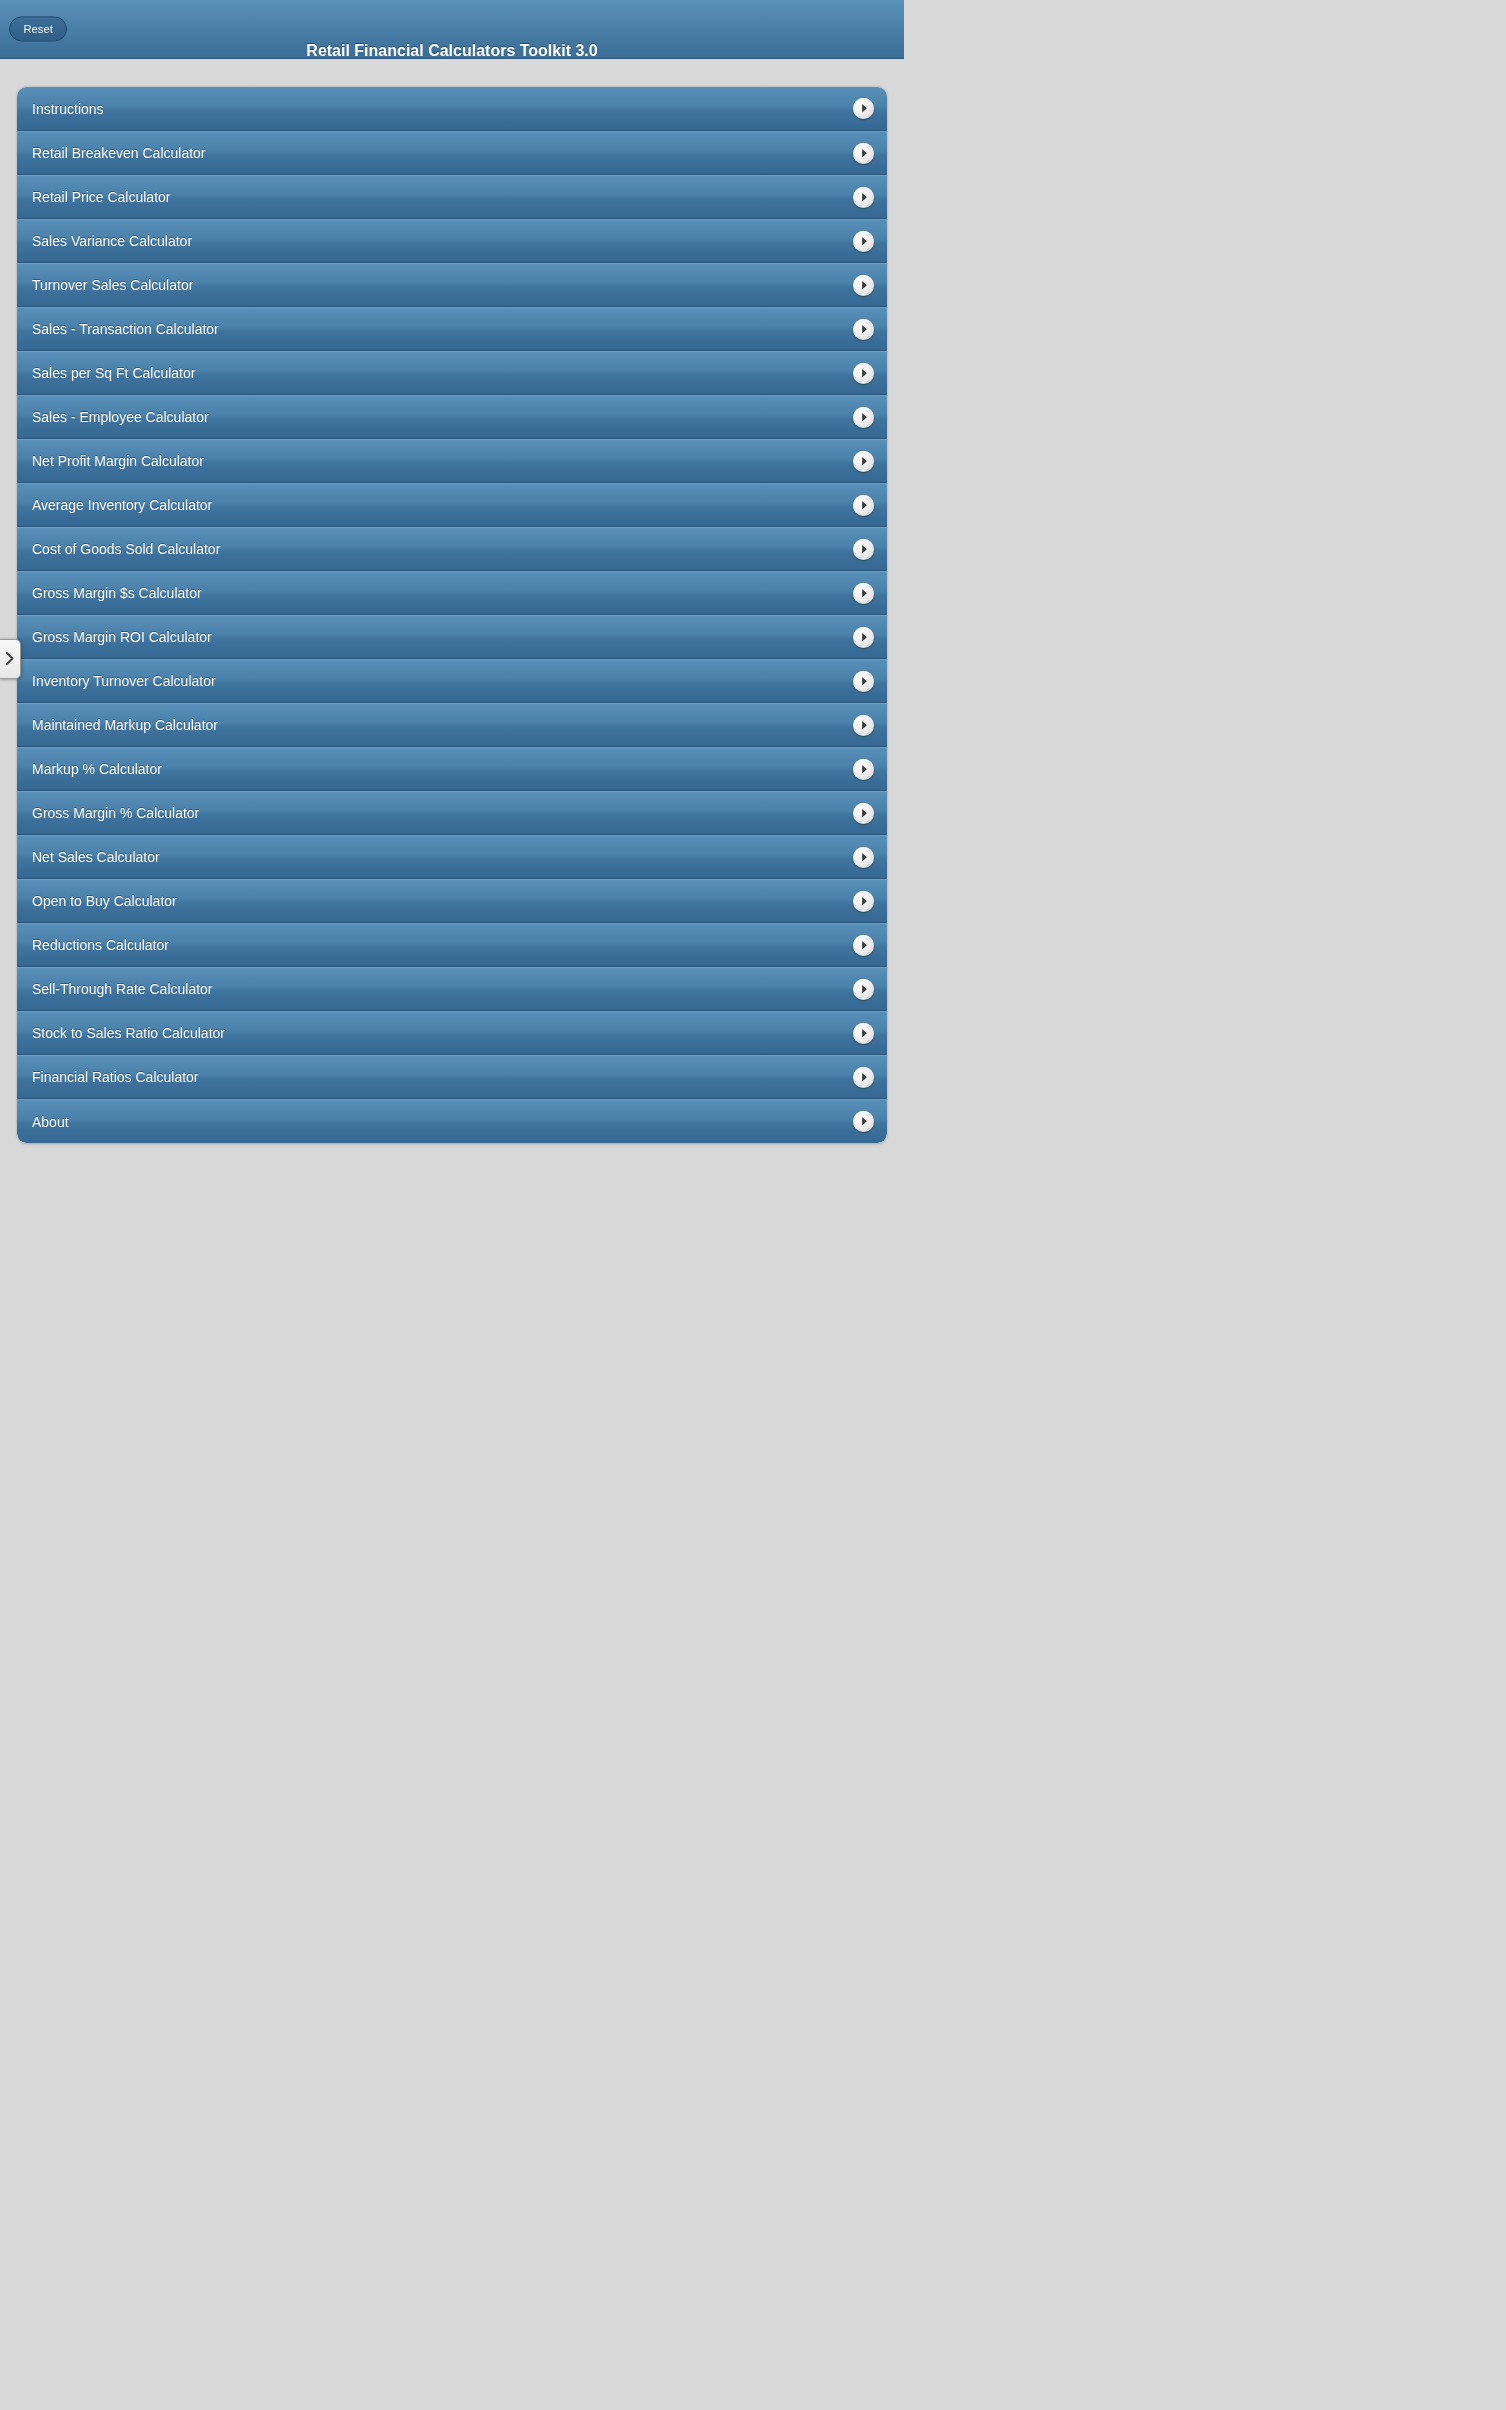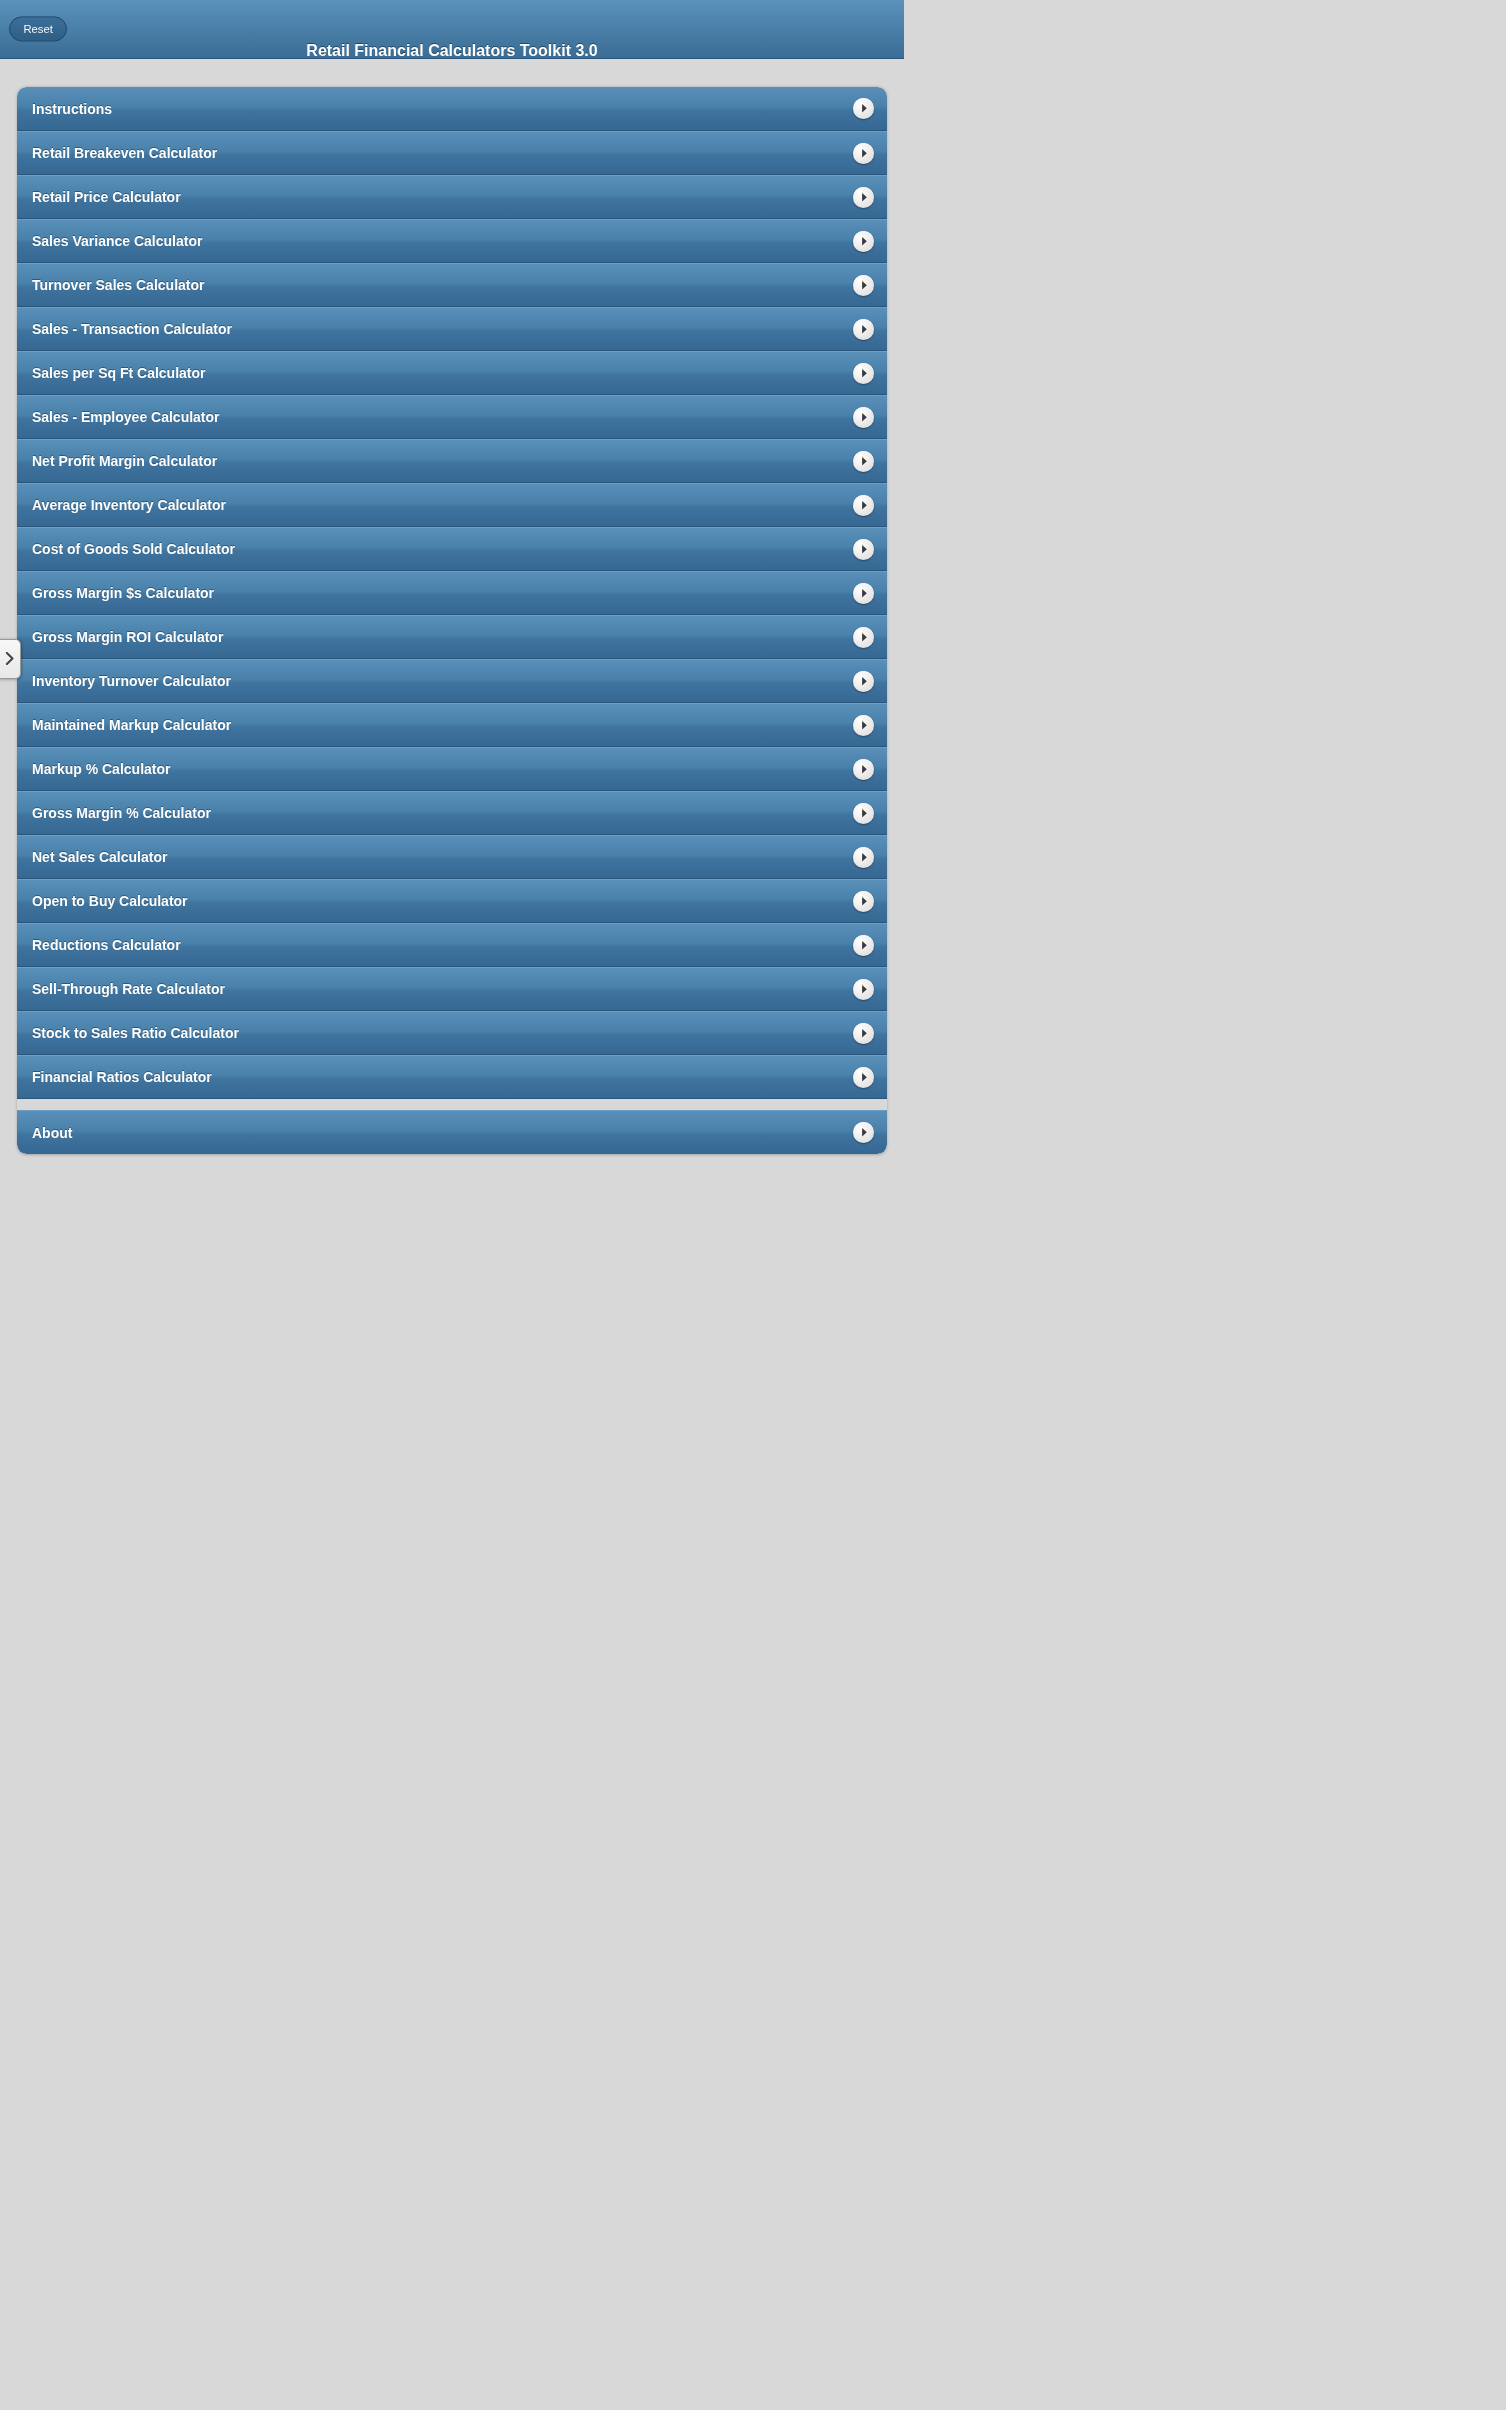--- a/index.html
+++ b/index.html
@@ -78,27 +78,26 @@
 .list-item:first-child {
   border-top-left-radius: 9.4px;
   border-top-right-radius: 9.4px;
   border-top: none;
 }
 
 .list-item:last-child {
   border-bottom-left-radius: 9.4px;
   border-bottom-right-radius: 9.4px;
   border-bottom: none;
-  margin-top: 11px;
 }
 
 .list-item-label {
   color: #fff;
   font-size: 14px;
-  font-weight: 700;
+  font-weight: 400;
   text-shadow: 0 -0.9px 0 rgba(0,0,0,0.35);
 }
 
 .chevron-circle {
   width: 21px;
   height: 21px;
   background: radial-gradient(circle at 35% 30%, #ffffff 0%, #f0f0f0 40%, #d8d8d8 100%);
   border-radius: 50%;
   display: flex;
   align-items: center;

